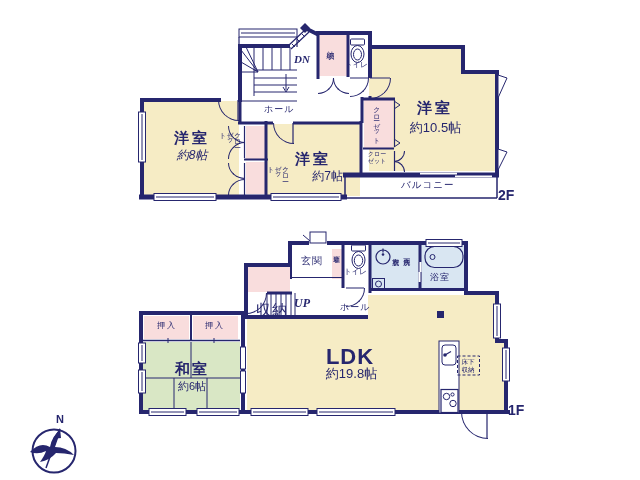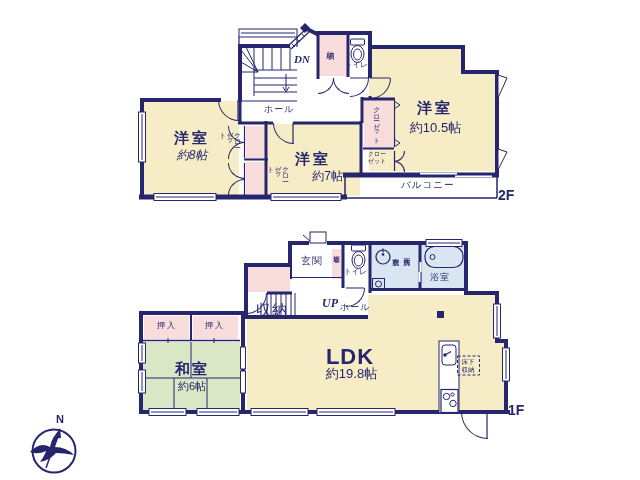--- a/index.html
+++ b/index.html
@@ -239,21 +239,21 @@
   <div class="lbl bold" style="left:498px;top:187px;font-size:14px;">2F</div>
 
   <div class="lbl" style="left:301px;top:255px;font-size:10px;letter-spacing:1px;">玄関</div>
   <div class="lbl vert" style="left:333px;top:251px;height:26px;font-size:6.5px;">下駄箱</div>
   <div class="lbl" style="left:344px;top:268px;font-size:7.5px;">トイレ</div>
   <div class="lbl vert" style="left:392px;top:253px;height:28px;font-size:7px;">脱衣室</div>
   <div class="lbl vert" style="left:403px;top:253px;height:28px;font-size:7px;">洗面所</div>
   <div class="lbl" style="left:430px;top:272px;font-size:9px;letter-spacing:1px;">浴室</div>
   <div class="lbl" style="left:340px;top:302px;font-size:9px;letter-spacing:1px;">ホール</div>
   <div class="lbl" style="left:256px;top:274px;font-size:15px;letter-spacing:1px;margin-top:27px;">収納</div>
-  <div class="lbl ital" style="left:294px;top:297px;font-size:12px;margin-left:28px;">UP</div>
+  <div class="lbl ital" style="left:294px;top:297px;font-size:12px;">UP</div>
   <div class="lbl ctr bold" style="left:322px;top:344px;width:56px;font-size:22px;letter-spacing:1px;">LDK</div>
   <div class="lbl ctr" style="left:314px;top:367px;width:75px;font-size:13px;">約19.8帖</div>
   <div class="lbl ctr bold" style="left:167px;top:360px;width:50px;font-size:15px;letter-spacing:2px;">和室</div>
   <div class="lbl ctr" style="left:167px;top:380px;width:50px;font-size:11px;">約6帖</div>
   <div class="lbl ctr" style="left:149px;top:321px;width:36px;font-size:8px;letter-spacing:2px;">押入</div>
   <div class="lbl ctr" style="left:197px;top:321px;width:36px;font-size:8px;letter-spacing:2px;">押入</div>
   <div class="lbl" style="left:460.5px;top:358px;width:15px;font-size:6.5px;white-space:normal;line-height:1.25;text-align:center;">床下収納</div>
   <div class="lbl bold" style="left:508px;top:402px;font-size:14px;">1F</div>
 
   <div class="lbl bold" style="left:56px;top:413px;font-size:11px;">N</div>

